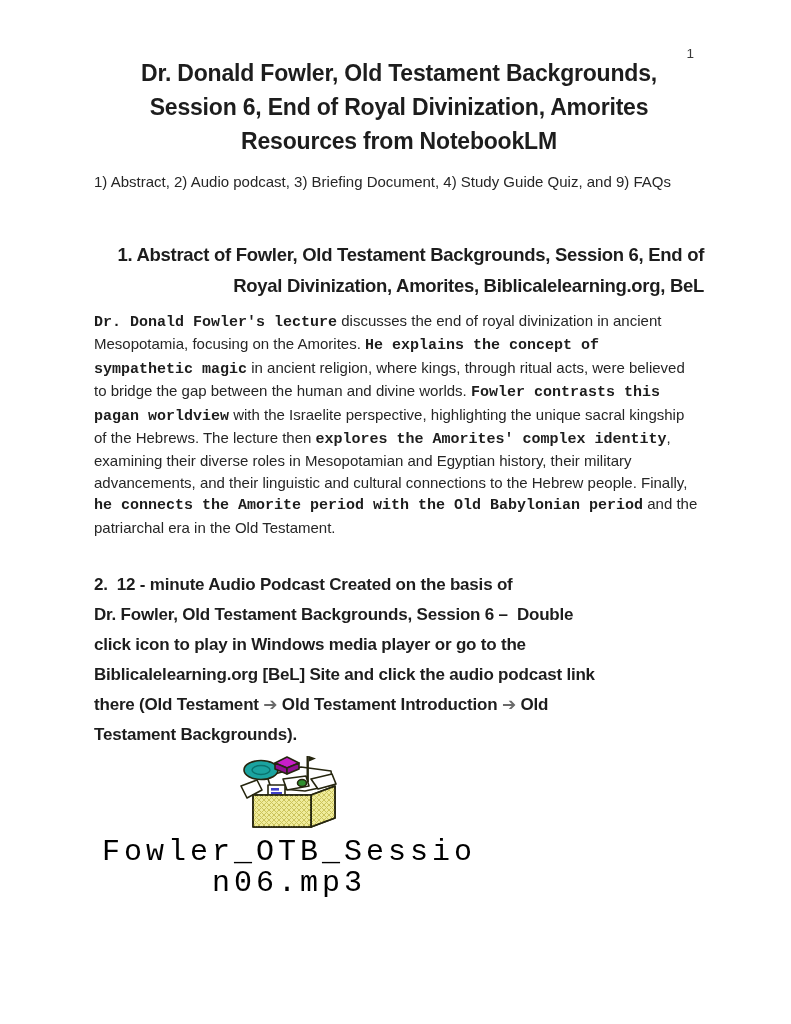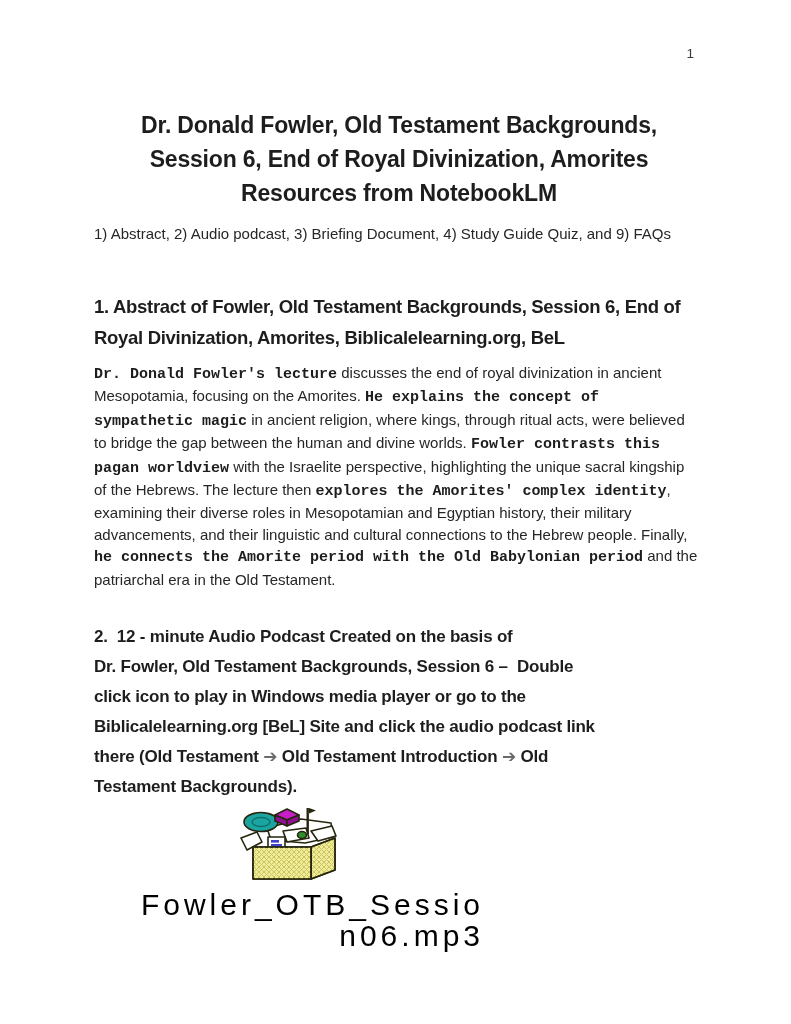--- a/index.html
+++ b/index.html
@@ -14,21 +14,21 @@
     color: var(--text, #1d1d1d);
   }
   .page-number {
     position: absolute;
     top: 46px;
     right: 97px;
     font-size: 13.5px;
     color: #3a3a3a;
   }
   .content {
-    padding: 108px 87px 0 94px;
+    padding: 56px 87px 0 94px;
     width: 791px;
   }
   .title {
     font-size: 23px;
     line-height: 34px;
     font-weight: 700;
     text-align: center;
     white-space: pre;
     letter-spacing: -0.2px;
   }
@@ -39,20 +39,21 @@
     white-space: pre;
     color: #262626;
   }
   .h-abstract {
     margin-top: 47px;
     font-size: 18.5px;
     line-height: 31px;
     font-weight: 700;
     letter-spacing: -0.3px;
     white-space: pre;
+    text-align: right;
   }
   .abstract {
     margin-top: 9px;
     width: 606px;
     font-size: 15px;
     line-height: 21.4px;
     color: #262626;
   }
   .abstract .b { color: var(--text, #1d1d1d); font-family: Liberation Mono, monospace; }
   .b { font-weight: 700; }
@@ -64,22 +65,23 @@
     letter-spacing: -0.2px;
     white-space: pre;
   }
   .arrow-glyph {
     color: var(--arrow_gray, #6a6a6a);
     font-weight: 700;
   }
   .attachment {
     margin-top: 5px;
     width: 390px;
-    text-align: right;
+    text-align: center;
     cursor: pointer;
+    font-family: Liberation Mono, monospace;
   }
   .media-icon-svg { display: block; margin: 0 auto; }
   .filename {
     margin-top: 2px;
     font-size: 30px;
     line-height: 31px;
     letter-spacing: 4px;
     white-space: pre;
     color: #000;
   }

